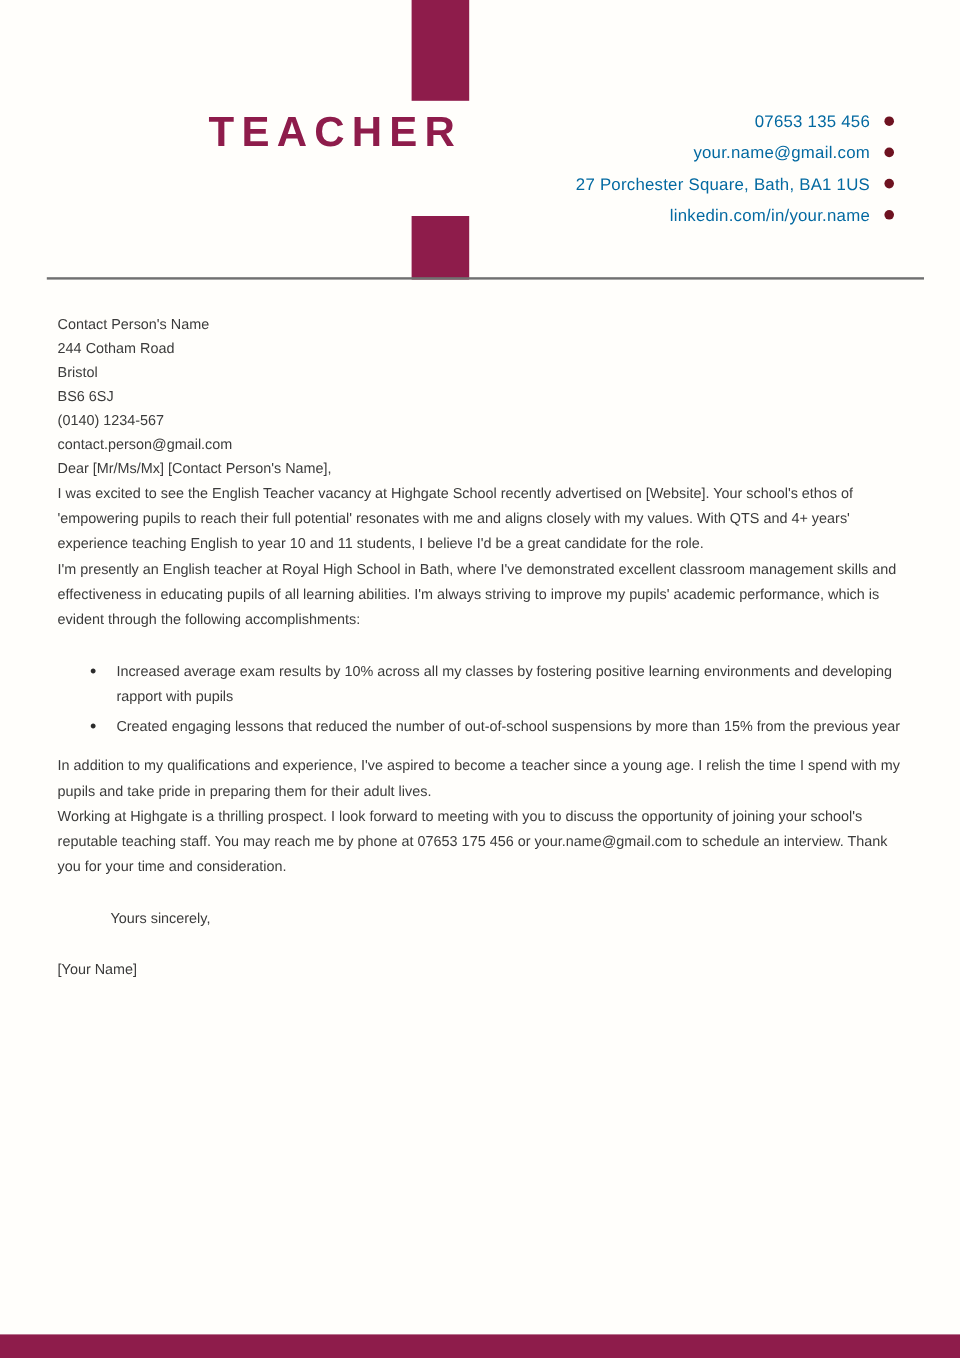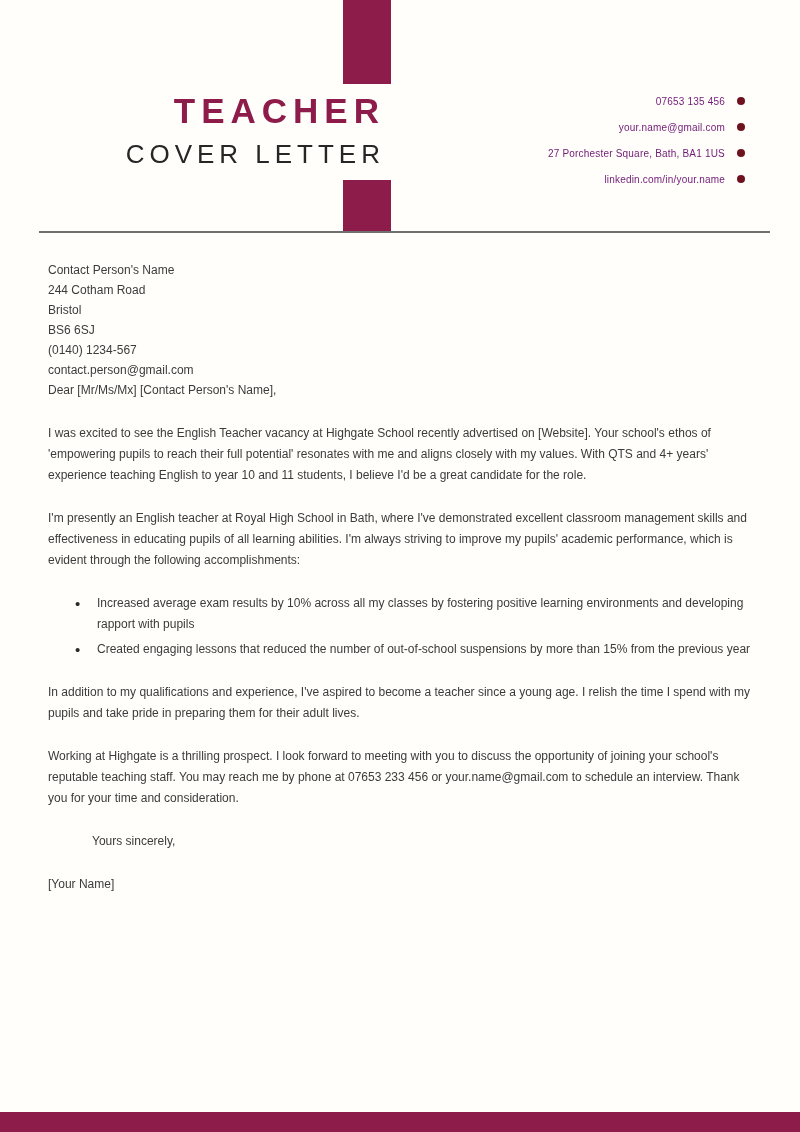--- a/index.html
+++ b/index.html
@@ -33,38 +33,38 @@
   }
   .doc-subtitle {
     font-size: 26px; font-weight: 300; letter-spacing: 5px;
     color: #262626; line-height: 1; margin-top: 13px; white-space: nowrap;
   }
   .contact-block { position: absolute; right: 55px; top: 88px; }
   .contact-row {
     display: flex; align-items: center; justify-content: flex-end;
     height: 26px;
   }
-  .contact-text { font-size: 10px; color: #701a75; letter-spacing: 0.2px; }
+  .contact-text { font-size: 14px; color: #0369a1; letter-spacing: 0.2px; }
   .contact-dot {
     width: 8px; height: 8px; border-radius: 50%;
     background: #6E1220; margin-left: 12px; flex: 0 0 auto;
   }
   .rule {
     position: absolute; left: 39px; top: 231px; width: 731px; height: 2px;
     background: #707070;
   }
 
   
   .content {
     position: absolute; left: 48px; top: 260px; width: 704px;
     font-size: 12px; line-height: 21px; color: #3B3B3B;
   }
   .recipient-line { line-height: 20px; }
   .salutation { }
-  .para { margin-top: 22px; }
+  .para { }
   .bullet-list { margin-top: 22px; list-style: none; }
   .bullet-item { display: flex; margin-bottom: 4px; }
   .bullet-item:last-child { margin-bottom: 12px; }
   .bullet-marker {
     flex: 0 0 22px; margin-left: 27px; text-align: left;
     font-size: 15px; line-height: 21px; color: #2B2B2B;
   }
   .bullet-marker::before { content: "\2022"; }
   .bullet-text { flex: 1; }
   .closing { margin-top: 22px; margin-left: 44px; }
@@ -78,21 +78,20 @@
 </style>
 </head>
 <body>
 
 <div class="header">
   <div class="bar-top"></div>
   <div class="bar-bottom"></div>
 
   <div class="title-block">
     <div class="doc-title">TEACHER</div>
-    <div class="doc-subtitle">COVER LETTER</div>
   </div>
 
   <div class="contact-block">
     <div class="contact-row">
       <span class="contact-text">07653 135 456</span>
       <span class="contact-dot"></span>
     </div>
     <div class="contact-row">
       <span class="contact-text">your.name@gmail.com</span>
       <span class="contact-dot"></span>
@@ -132,20 +131,20 @@
       <span class="bullet-text">Increased average exam results by 10% across all my classes by fostering positive learning environments and developing rapport with pupils</span>
     </li>
     <li class="bullet-item">
       <span class="bullet-marker"></span>
       <span class="bullet-text">Created engaging lessons that reduced the number of out-of-school suspensions by more than 15% from the previous year</span>
     </li>
   </ul>
 
   <p class="para">In addition to my qualifications and experience, I've aspired to become a teacher since a young age. I relish the time I spend with my pupils and take pride in preparing them for their adult lives.</p>
 
-  <p class="para">Working at Highgate is a thrilling prospect. I look forward to meeting with you to discuss the opportunity of joining your school's reputable teaching staff. You may reach me by phone at 07653 233 456 or your.name@gmail.com to schedule an interview. Thank you for your time and consideration.</p>
+  <p class="para">Working at Highgate is a thrilling prospect. I look forward to meeting with you to discuss the opportunity of joining your school's reputable teaching staff. You may reach me by phone at 07653 175 456 or your.name@gmail.com to schedule an interview. Thank you for your time and consideration.</p>
 
   <p class="closing">Yours sincerely,</p>
 
   <p class="signature">[Your Name]</p>
 </div>
 
 <div class="footer-bar"></div>
 
 </body></html>

